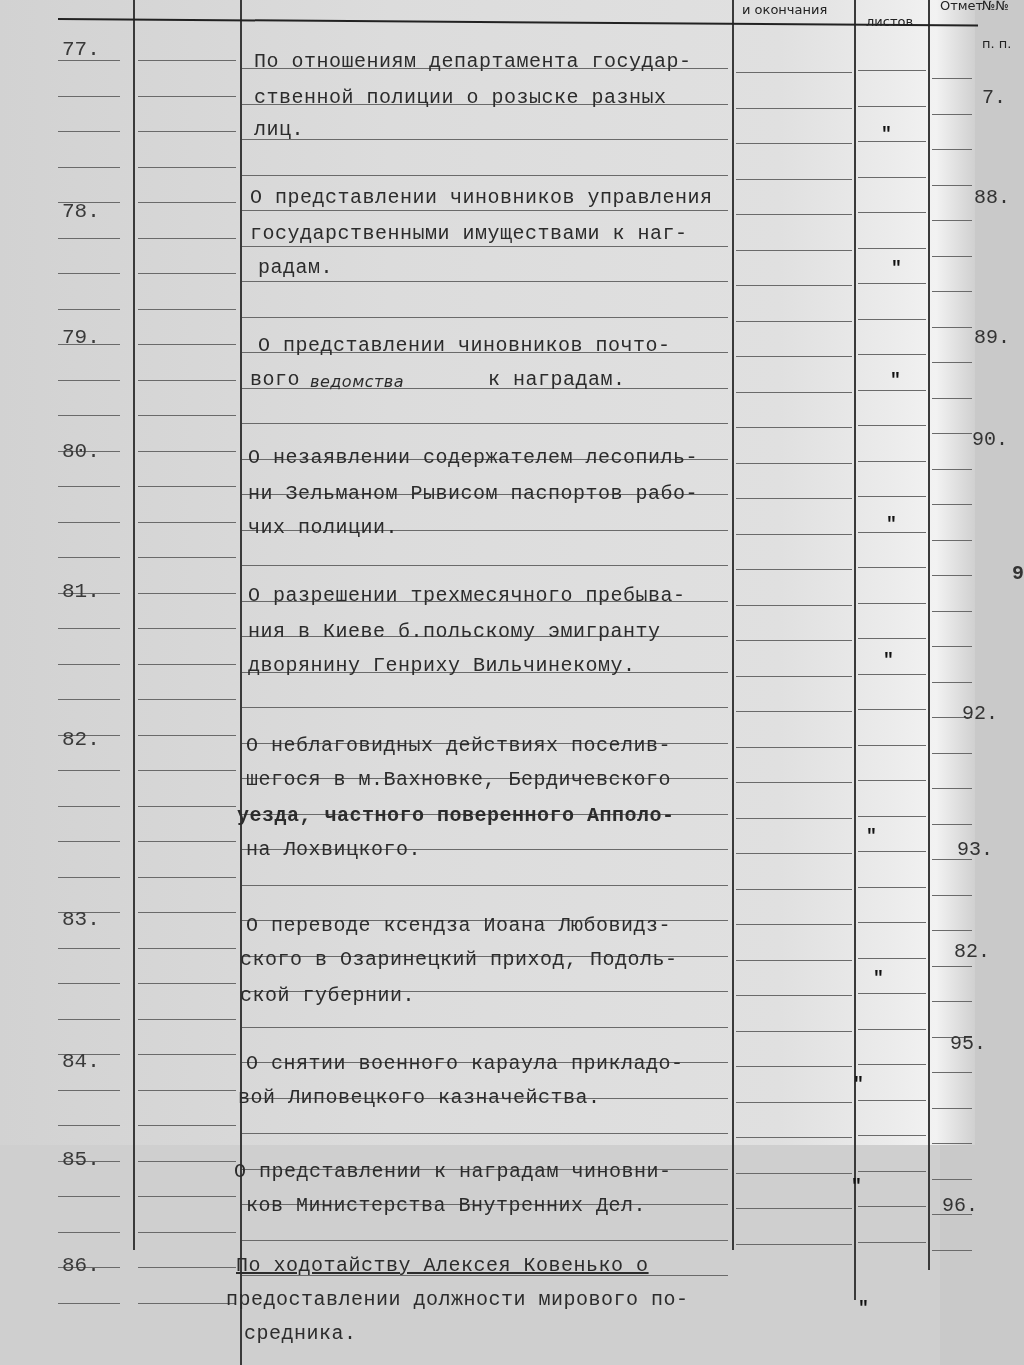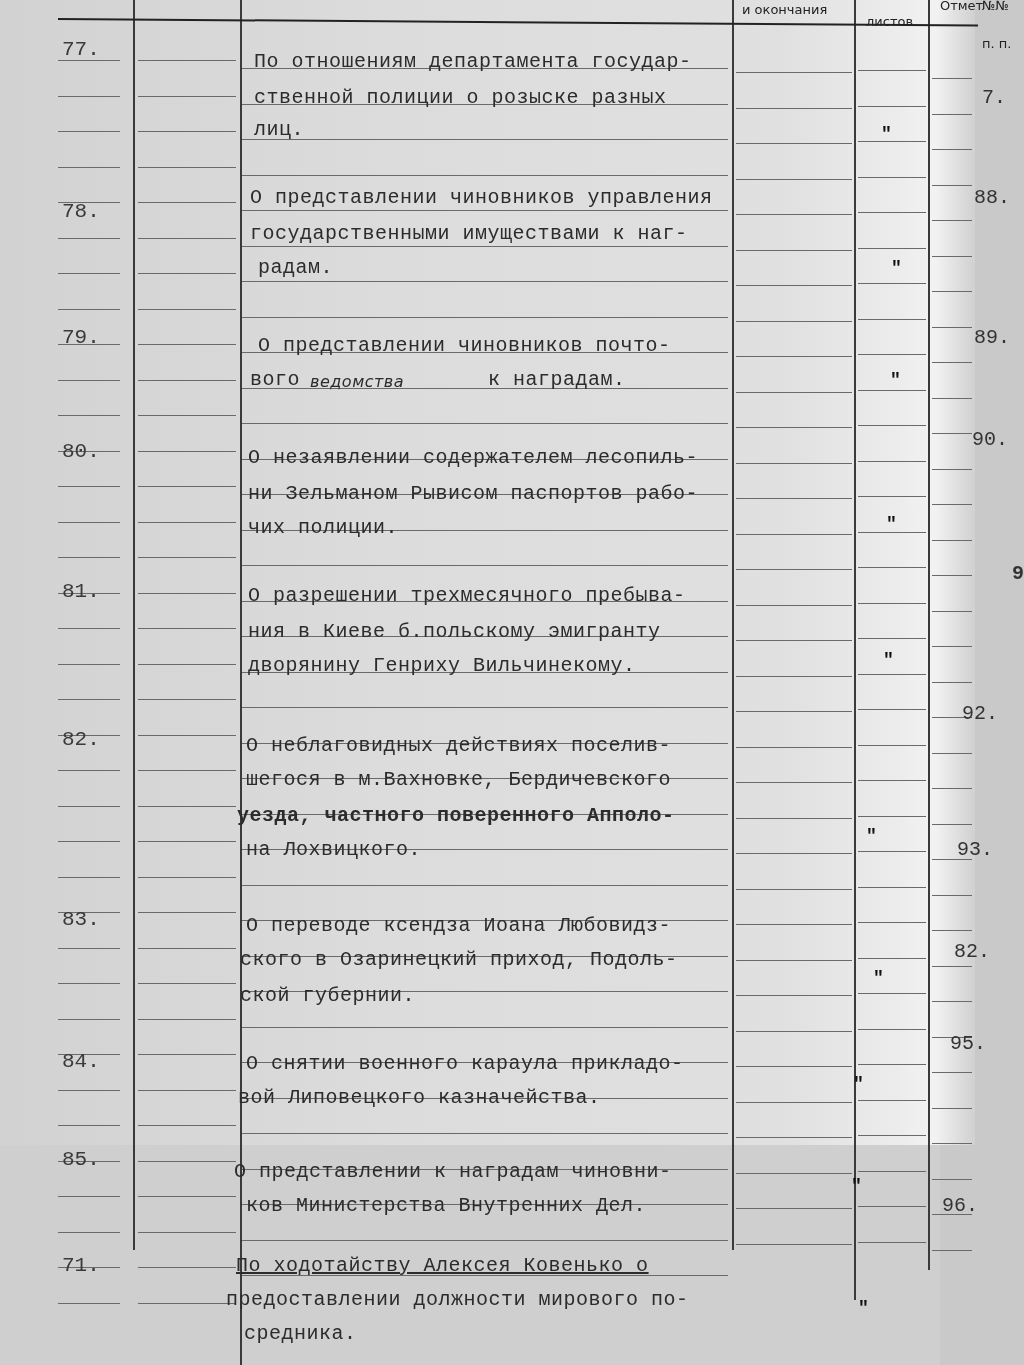--- a/index.html
+++ b/index.html
@@ -323,21 +323,21 @@
   </div>
 
   <div>
     <div class="num" style="top:1148px;">85.</div>
     <div class="line" style="left:234px;top:1160px;">О представлении к наградам чиновни-</div>
     <div class="line" style="left:246px;top:1194px;">ков Министерства Внутренних Дел.</div>
     <div class="ditto" style="left:851px;top:1176px;">"</div>
   </div>
 
   <div>
-    <div class="num" style="top:1254px;">71.</div>
+    <div class="num" style="top:1254px;">86.</div>
     <div class="line" style="left:236px;top:1254px;text-decoration:underline;">По ходотайству Алексея Ковенько о</div>
     <div class="line" style="left:226px;top:1288px;">предоставлении должности мирового по-</div>
     <div class="line" style="left:244px;top:1322px;">средника.</div>
     <div class="ditto" style="left:858px;top:1298px;">"</div>
   </div>
 </div>
 
 <div>
   <div class="hdr" style="left:982px;top:-2px;">№№</div>
   <div class="hdr" style="left:982px;top:36px;">п. п.</div>

